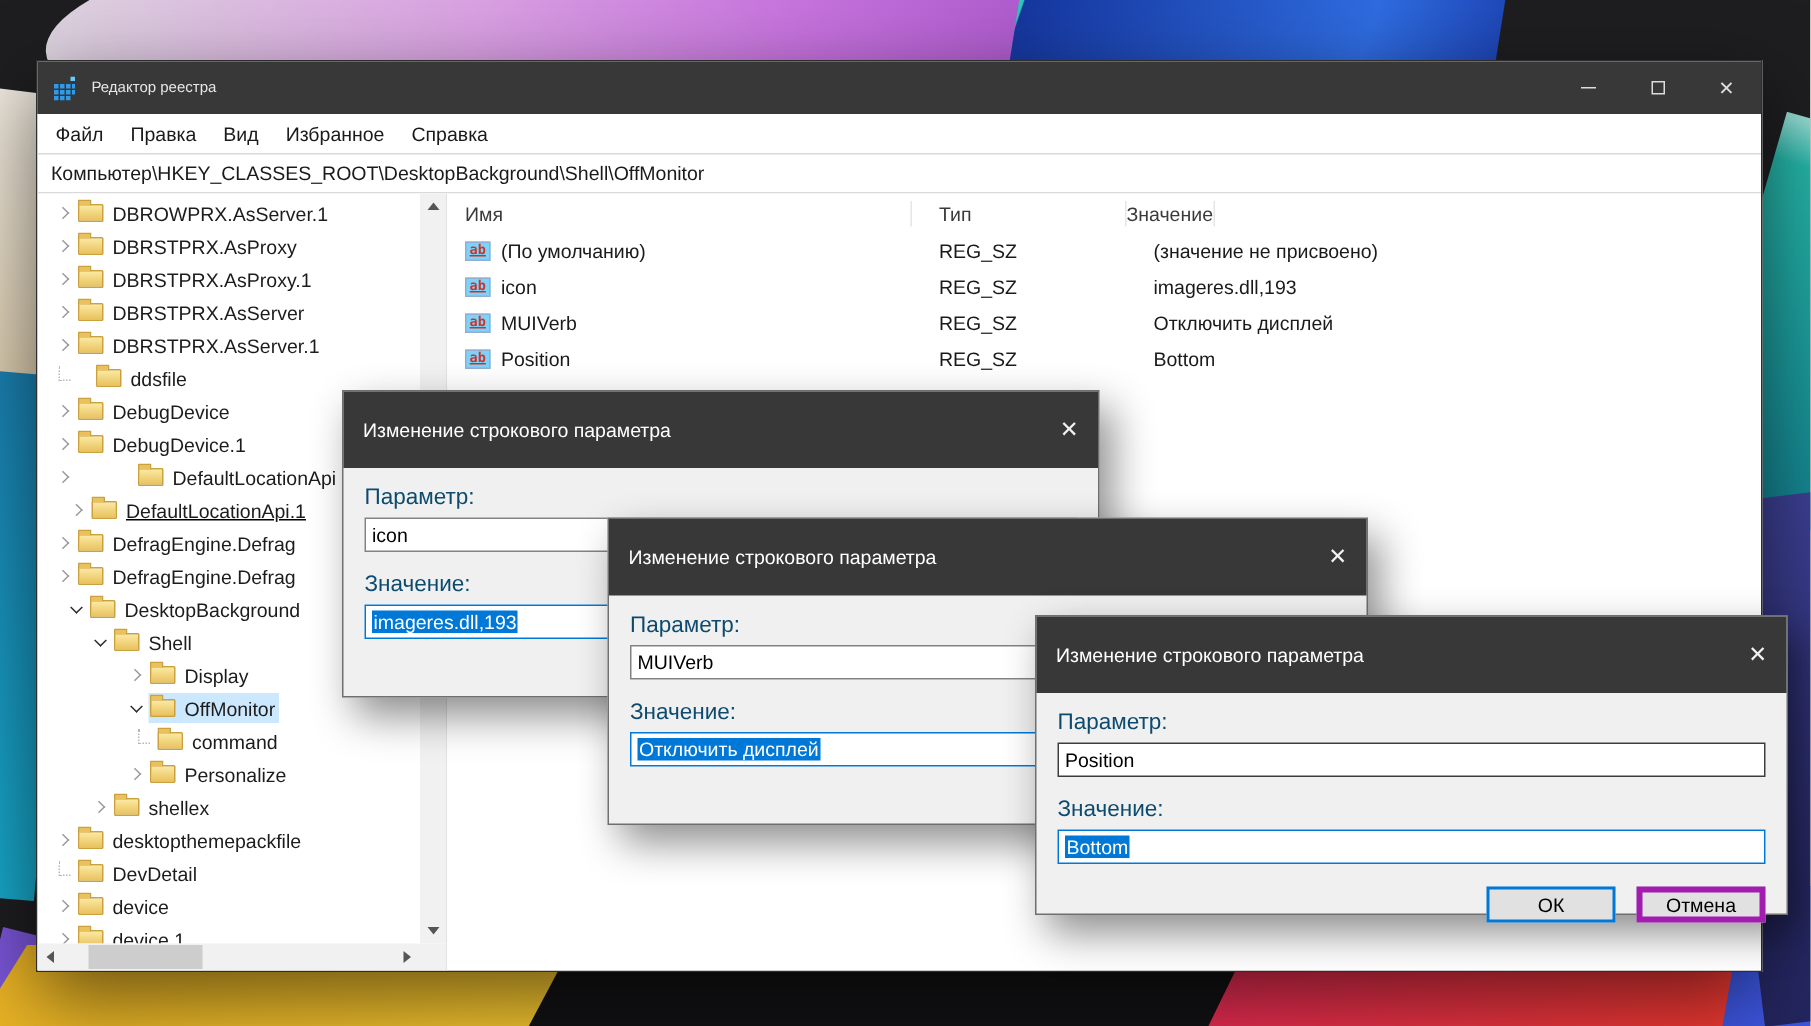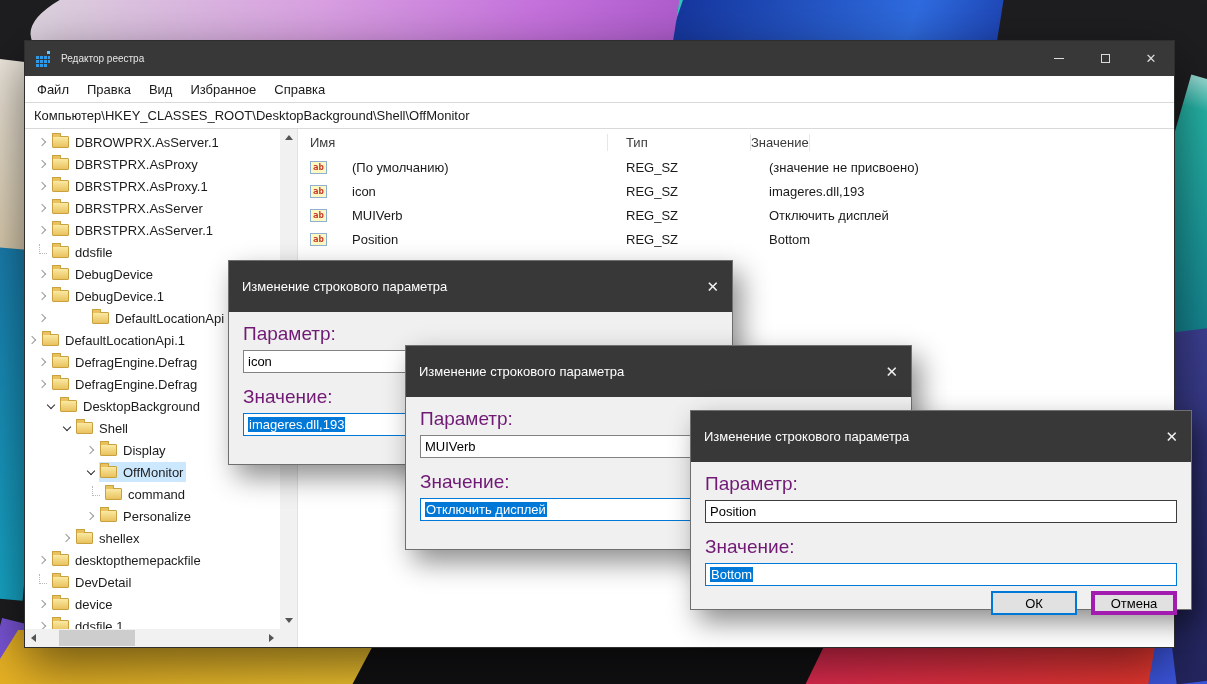--- a/index.html
+++ b/index.html
@@ -85,33 +85,33 @@
 
   
   .listpane { flex:1; position:relative; background:#fff; overflow:hidden; }
   .list-header { height:26px; display:flex; align-items:center; color:#3a3a3a; font-size:13px; }
   .lh-cell { height:17px; display:flex; align-items:center; border-right:1px solid #e6e6e6; }
   .w-name { width:310px; padding-left:12px; }
   .w-type { width:143px; padding-left:18px; }
   .w-val  { width:374px; padding-left:18px; }
   .lrow { height:24px; display:flex; align-items:center; font-size:13px; color:#1a1a1a; }
   .lrow .cell { display:flex; align-items:center; overflow:hidden; white-space:nowrap; }
-  .ab { width:17px; height:13px; border:1px solid #8fb0d0; color:#c8362a; background:#fef9c3; font-size:9px; font-weight:bold;
-        display:inline-flex; align-items:center; justify-content:center; margin-right:25px; flex:none;
-        font-family:"DejaVu Sans Mono", monospace; }
+  .ab { width:17px; height:13px; border:1px solid #8fb0d0; color:#c8362a; background:#7dd3fc; font-size:9px; font-weight:bold;
+        display:inline-flex; align-items:center; justify-content:center; margin-right:7px; flex:none;
+        font-family:"DejaVu Sans Mono", monospace;text-decoration:underline; }
 
   
   .dialog { position:absolute; background:#f0f0f0; border:1px solid #6f6f6f; box-shadow:8px 12px 26px rgba(0,0,0,.45); }
   .dialog1 { left:228px; top:260px; width:505px; height:205px; z-index:20; }
   .dialog2 { left:405px; top:345px; width:507px; height:205px; z-index:30; }
   .dialog3 { left:690px; top:410px; width:502px; height:200px; z-index:40; }
   .dlg-titlebar { height:51px; background:#383838; color:#fff; display:flex; align-items:center; padding:0 13px; font-size:13px; }
   .dlg-close { margin-left:auto; color:#f2f2f2; font-size:15px; line-height:1; }
   .dlg-body { height:calc(100% - 33px); padding:11px 14px; position:relative; }
-  .dlg-label { font-size:19px; color:#701a75; }
+  .dlg-label { font-size:15px; color:#0c4a6e; }
   .lbl2 { margin-top:13px; }
   .dlg-input { margin-top:5px; height:23px; background:#fff; border:1px solid #828282; font-size:13px;
                display:flex; align-items:center; padding:0 4px; white-space:nowrap; overflow:hidden; }
   .dlg-input.focus { border-color:#0078d7; }
   .dialog3 .dlg-input.param { border-color:#3c3c3c; }
   .dlg-input .sel { background:#0078d7; color:#fff; padding:0 1px; }
   .dlg-buttons { position:absolute; right:14px; bottom:12px; display:flex; gap:14px; }
   .btn { width:86px; height:24px; display:flex; align-items:center; justify-content:center; font-size:13px;
          background:#e1e1e1; border:4px solid #a21caf; color:#000; }
   .btn.default { border:2px solid #0078d7; }
@@ -206,21 +206,21 @@
       <span class="tlabel">DBRSTPRX.AsServer</span>
     </span>
   </div>
             <div class="tree-row" style="padding-left: 10px;">
     <span class="twisty col"></span>
     <span class="hl">
       <span class="folder"></span>
       <span class="tlabel">DBRSTPRX.AsServer.1</span>
     </span>
   </div>
-            <div class="tree-row" style="padding-left: 10px;">
+            <div class="tree-row" style="padding-left: 10px; gap: 12px;">
     <span class="twisty leaf"></span>
     <span class="hl">
       <span class="folder"></span>
       <span class="tlabel">ddsfile</span>
     </span>
   </div>
             <div class="tree-row" style="padding-left: 10px;">
     <span class="twisty col"></span>
     <span class="hl">
       <span class="folder"></span>
@@ -234,21 +234,21 @@
       <span class="tlabel">DebugDevice.1</span>
     </span>
   </div>
             <div class="tree-row" style="padding-left: 10px; gap: 40px;">
     <span class="twisty col"></span>
     <span class="hl">
       <span class="folder"></span>
       <span class="tlabel">DefaultLocationApi</span>
     </span>
   </div>
-            <div class="tree-row" style="padding-left: 0;">
+            <div class="tree-row" style="padding-left: 19px; text-decoration: underline;">
     <span class="twisty col"></span>
     <span class="hl">
       <span class="folder"></span>
       <span class="tlabel">DefaultLocationApi.1</span>
     </span>
   </div>
             <div class="tree-row" style="padding-left: 10px;">
     <span class="twisty col"></span>
     <span class="hl">
       <span class="folder"></span>
@@ -329,21 +329,21 @@
     <span class="twisty col"></span>
     <span class="hl">
       <span class="folder"></span>
       <span class="tlabel">device</span>
     </span>
   </div>
             <div class="tree-row" style="padding-left: 10px;">
     <span class="twisty col"></span>
     <span class="hl">
       <span class="folder"></span>
-      <span class="tlabel">ddsfile.1</span>
+      <span class="tlabel">device.1</span>
     </span>
   </div>
           </div>
         <div class="vscroll">
           <div class="sb-arrow arr-top">
               <div class="tri-up"></div>
             </div>
           <div class="vthumb"></div>
           <div class="sb-arrow arr-bot">
               <div class="tri-down"></div>

